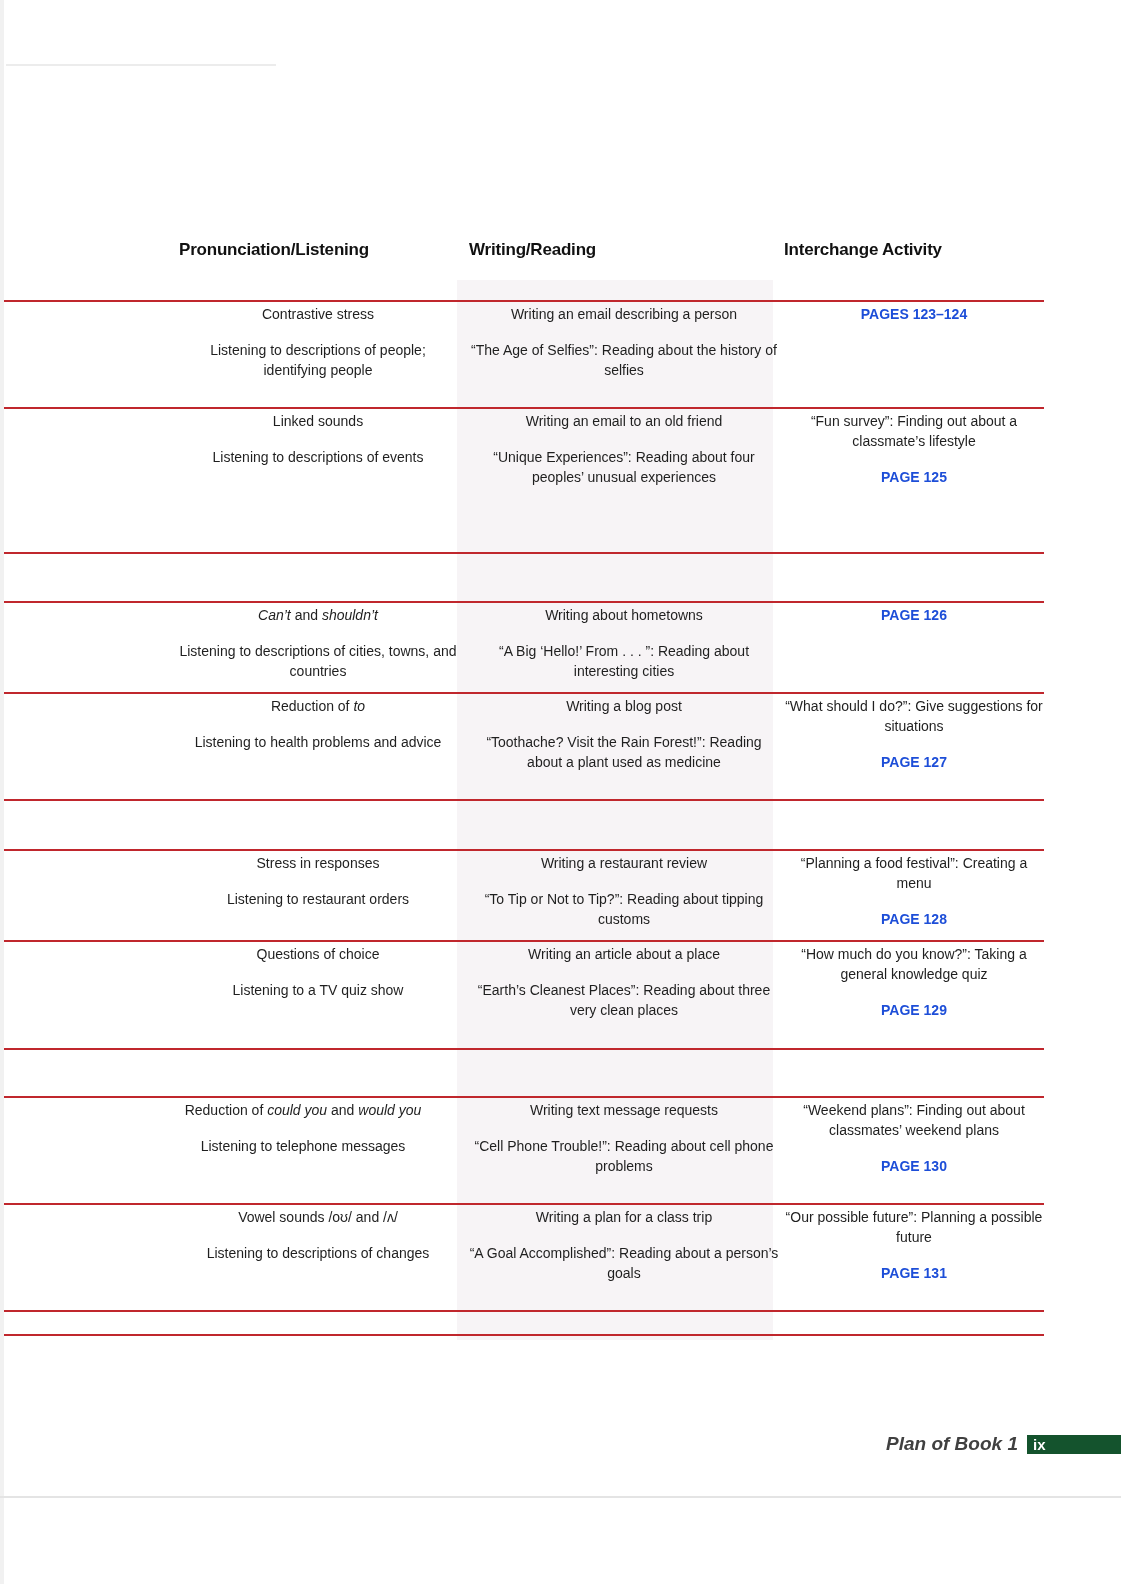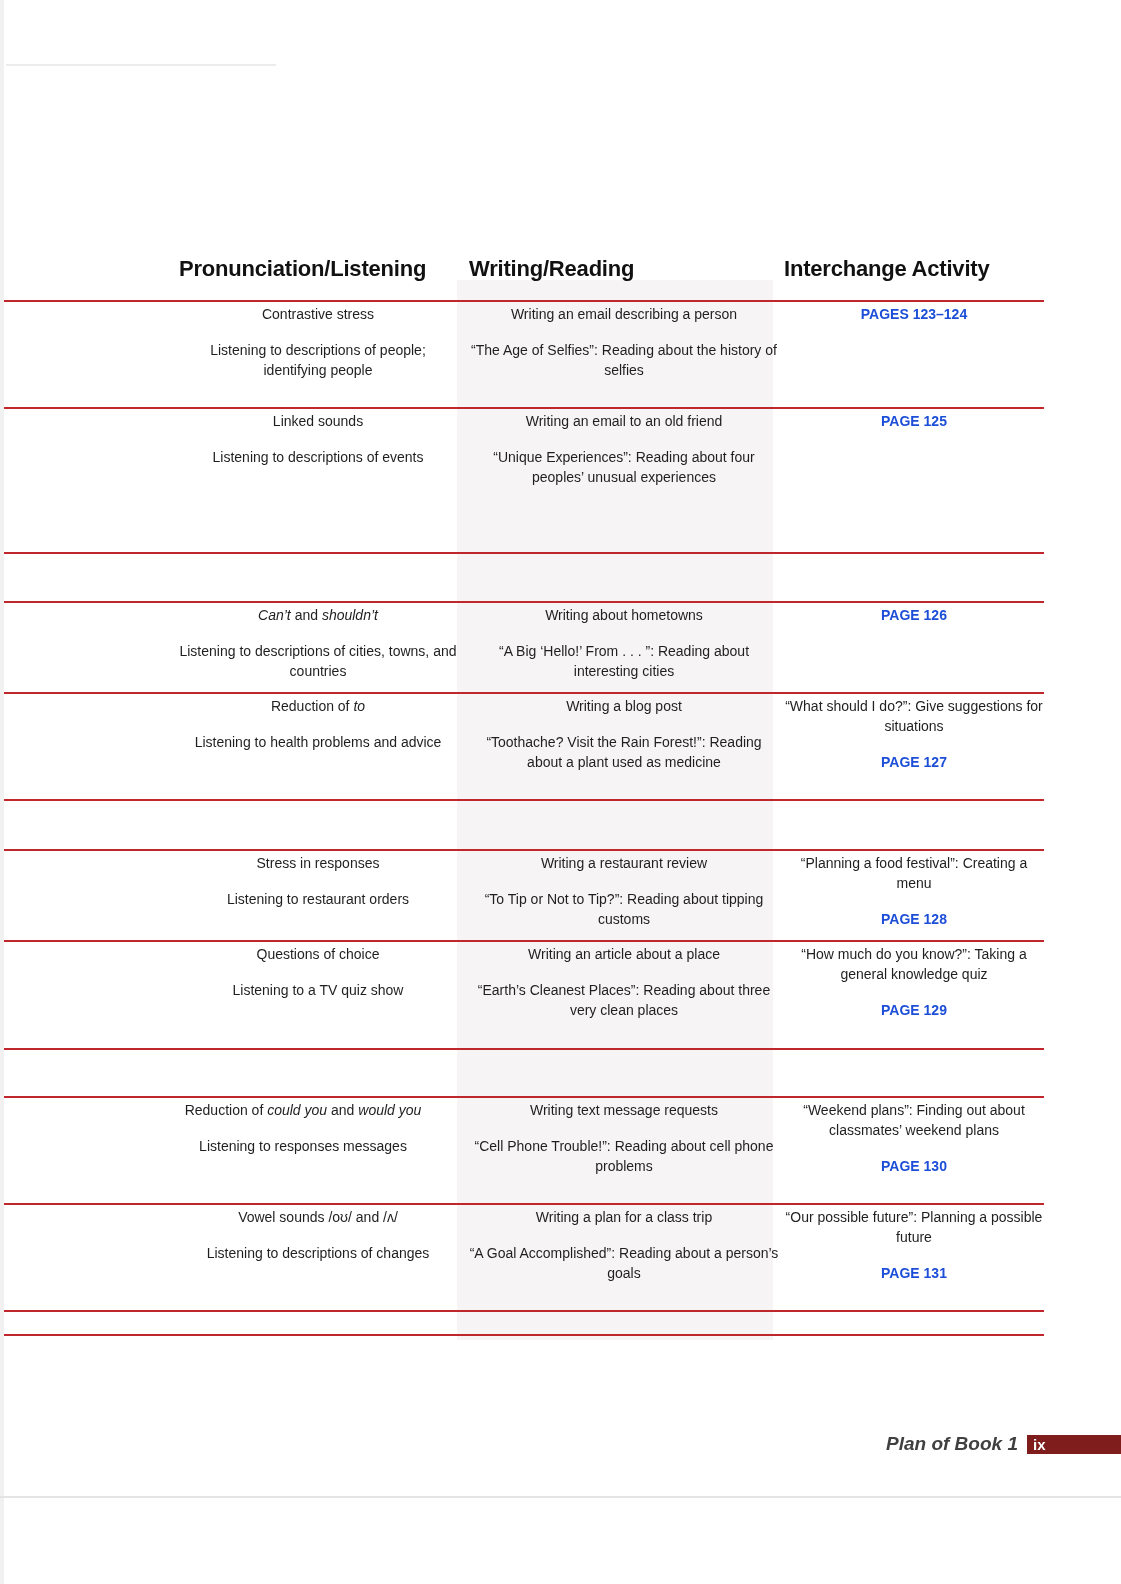--- a/index.html
+++ b/index.html
@@ -5,38 +5,38 @@
     * { box-sizing: border-box; margin: 0; padding: 0; }
     html, body { width: 1121px; height: 1584px; background: #ffffff; overflow: hidden; }
     body { position: relative; font-family: "Liberation Sans", "DejaVu Sans", sans-serif; color: #1a1a1a; }
 
     .left-edge { position: absolute; left: 0; top: 0; width: 4px; height: 1584px; background: #f1f1f1; }
     .bleed-top { position: absolute; left: 6px; top: 64px; width: 270px; height: 2px; background: #ececec; }
     .bottom-edge { position: absolute; left: 0; top: 1496px; width: 1121px; height: 2px; background: #e4e4e4; }
 
     .mid-shade { position: absolute; left: 457px; top: 280px; width: 316px; height: 1060px; background: #f7f4f6; }
 
-    .hdr { position: absolute; top: 256px; font-size: 22px; font-weight: bold; letter-spacing: -0.2px; color: #111; }
+    .hdr { position: absolute; top: 240px; font-size: 17px; font-weight: bold; letter-spacing: -0.2px; color: #111; }
     .hdr.c1 { left: 179px; }
     .hdr.c2 { left: 469px; }
     .hdr.c3 { left: 784px; }
 
     .rule { position: absolute; left: 4px; width: 1040px; height: 2px; background: #c0272d; }
 
     .row { position: absolute; left: 0; width: 1121px; }
     .cell { position: absolute; top: 0; font-size: 14px; line-height: 20px; color: #1f1f1f; text-align: center; }
     .cell.c1 { left: 178px; width: 280px; }
     .cell.c2 { left: 469px; width: 310px; }
     .cell.c3 { left: 784px; width: 260px; }
     .cell p { margin: 0; }
     .cell p + p { margin-top: 16px; }
     .page-ref { color: #1d4ed8; font-weight: bold; }
 
     .footer-title { position: absolute; left: 886px; top: 1433px; font-size: 19px; font-weight: bold; color: #404040; font-style: italic; }
-    .page-badge { position: absolute; left: 1027px; top: 1435px; width: 94px; height: 19px; background: #7f1d1d; color: #fff; font-size: 15px; font-weight: bold; padding-left: 6px; line-height: 19px; }
+    .page-badge { position: absolute; left: 1027px; top: 1435px; width: 94px; height: 19px; background: #14532d; color: #fff; font-size: 15px; font-weight: bold; padding-left: 6px; line-height: 19px; }
   </style>
 </head>
 <body>
 
 <div class="left-edge"></div>
 <div class="bleed-top"></div>
 <div class="mid-shade"></div>
 
 <div class="hdr c1">Pronunciation/Listening</div>
 <div class="hdr c2">Writing/Reading</div>
@@ -73,20 +73,21 @@
 <div class="row" style="top:411px">
   <div class="cell c1">
     <p>Linked sounds</p>
     <p>Listening to descriptions of events</p>
   </div>
   <div class="cell c2">
     <p>Writing an email to an old friend</p>
     <p>“Unique Experiences”: Reading about four peoples’ unusual experiences</p>
   </div>
   <div class="cell c3">
+    <p>“Fun survey”: Finding out about a classmate’s lifestyle</p>
     <p class="page-ref">PAGE 125</p>
   </div>
 </div>
 
 <div class="row" style="top:605px">
   <div class="cell c1">
     <p><i>Can’t</i><span> and </span><i>shouldn’t</i></p>
     <p>Listening to descriptions of cities, towns, and countries</p>
   </div>
   <div class="cell c2">
@@ -139,21 +140,21 @@
   </div>
   <div class="cell c3">
     <p>“How much do you know?”: Taking a general knowledge quiz</p>
     <p class="page-ref">PAGE 129</p>
   </div>
 </div>
 
 <div class="row" style="top:1100px">
   <div class="cell c1" style="width:250px">
     <p><span>Reduction of </span><i>could you</i><span> and </span><i>would you</i></p>
-    <p>Listening to responses messages</p>
+    <p>Listening to telephone messages</p>
   </div>
   <div class="cell c2">
     <p>Writing text message requests</p>
     <p>“Cell Phone Trouble!”: Reading about cell phone problems</p>
   </div>
   <div class="cell c3">
     <p>“Weekend plans”: Finding out about classmates’ weekend plans</p>
     <p class="page-ref">PAGE 130</p>
   </div>
 </div>

